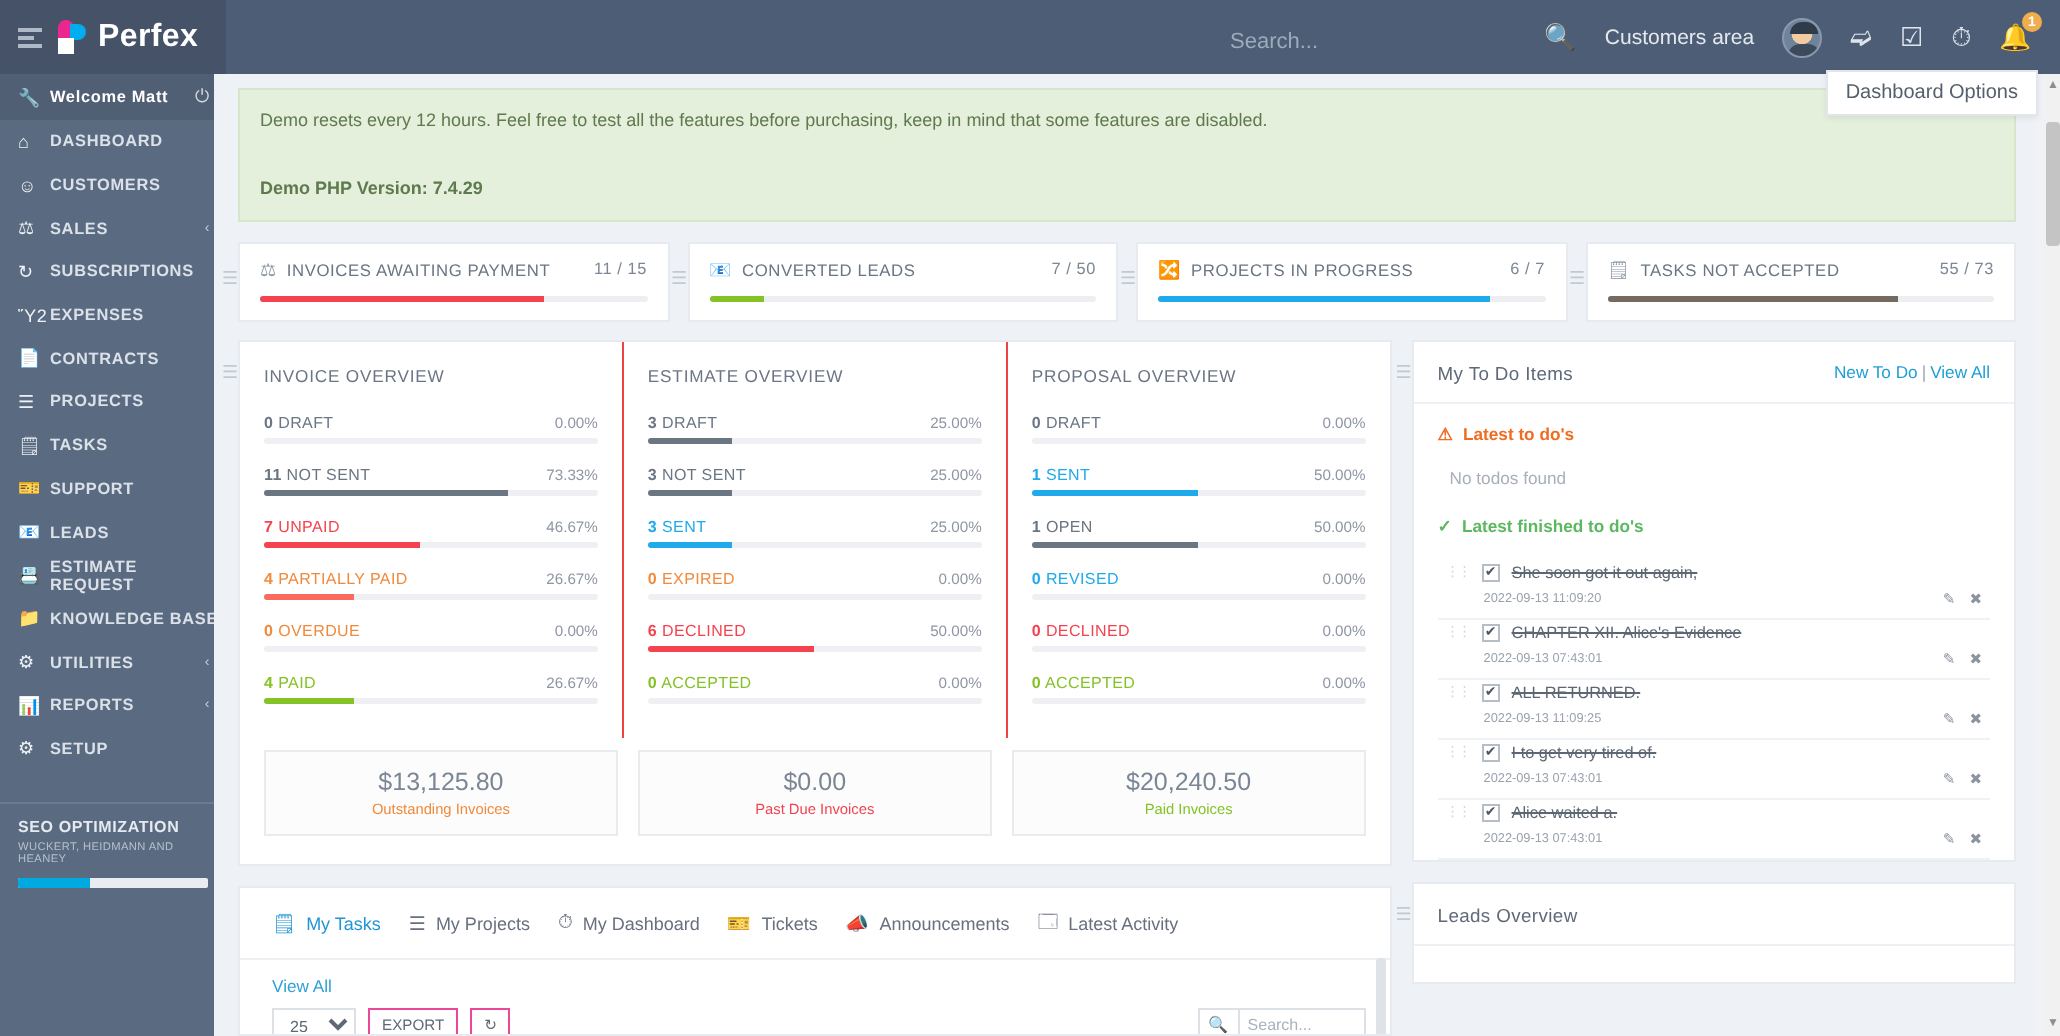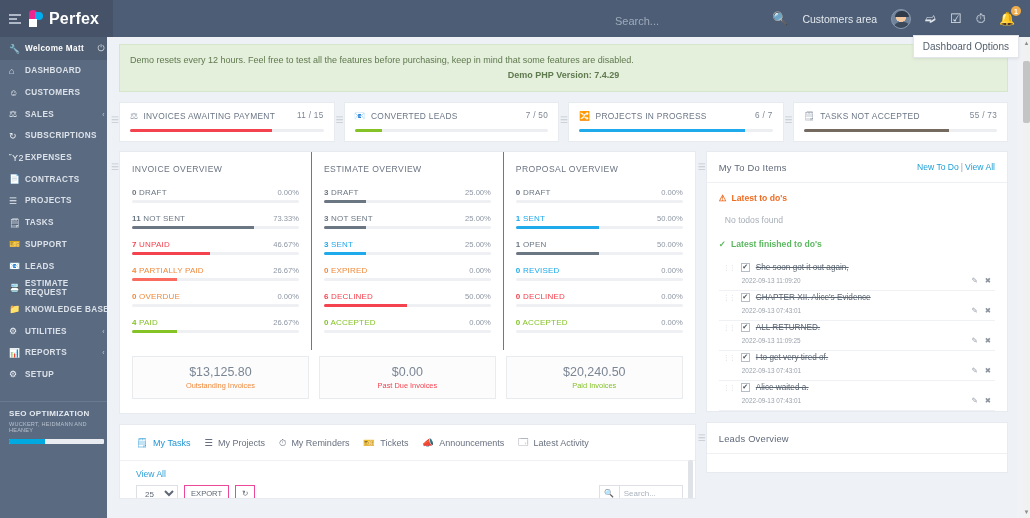--- a/index.html
+++ b/index.html
@@ -88,21 +88,21 @@
 
   
   #content {
     position:absolute; top:37px; left:107px; width: 910px; height: 481px;
     background:#eef1f5; overflow:hidden;
   }
   #demo-banner {
     margin: 7px 9px 0 12px; background:#e4efdc; border:1px solid #d6e6cb;
     padding: 9px 10px 8px 10px; color:#5f7a4e; font-size:9px; line-height:1.55;
   }
-  #demo-banner .l2 { font-weight:bold; margin-top:1px;text-align:center; }
+  #demo-banner .l2 { font-weight:bold; margin-top:20px; }
 
   
   #kpi-row { display:flex; gap: 9px; margin: 10px 9px 0 12px; }
   .kpi {
     flex:1; background:#fff; border:1px solid #e7eaee; padding: 8px 10px 9px 10px;
     position:relative;
   }
   .kpi-head { display:flex; align-items:center; font-size:8.4px; color:#6b7684; letter-spacing:.3px;}
   .kpi-ico { margin-right:5px; font-size:9px; color:#8a94a2; }
   .kpi-num { margin-left:auto; color:#7c8694; font-size:8.2px;}
@@ -571,21 +571,21 @@
             <div class="tab active">
               <span class="tico">🗒</span>
               <span>My Tasks</span>
             </div>
             <div class="tab">
               <span class="tico">☰</span>
               <span>My Projects</span>
             </div>
             <div class="tab">
               <span class="tico">⏱</span>
-              <span>My Reminders</span>
+              <span>My Dashboard</span>
             </div>
             <div class="tab">
               <span class="tico">🎫</span>
               <span>Tickets</span>
             </div>
             <div class="tab">
               <span class="tico">📣</span>
               <span>Announcements</span>
             </div>
             <div class="tab">

